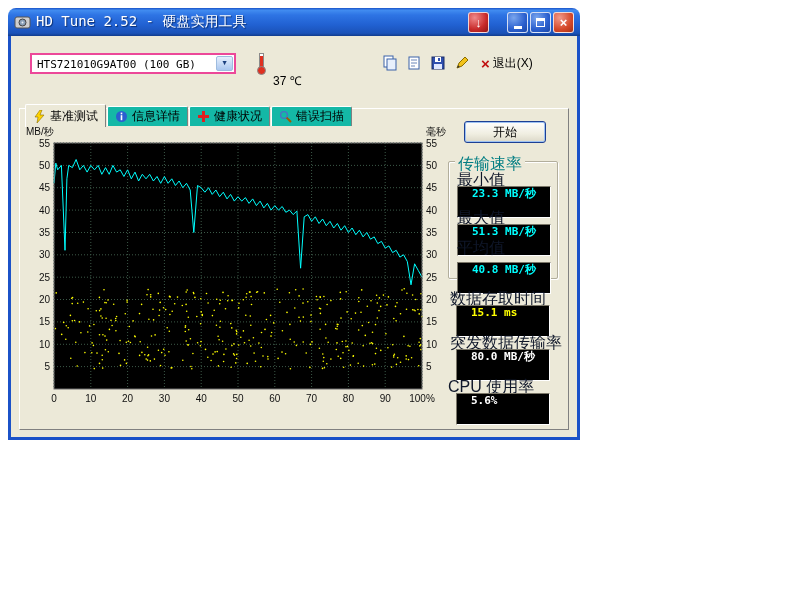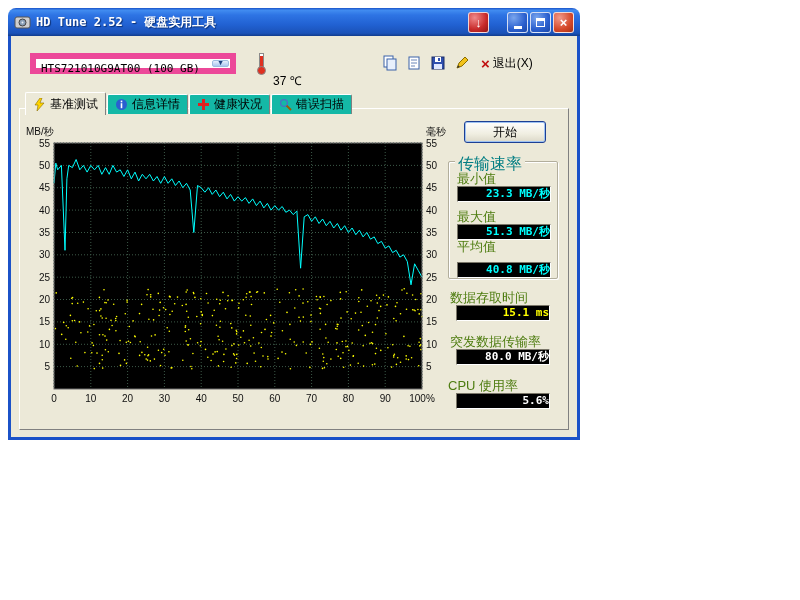--- a/index.html
+++ b/index.html
@@ -13,21 +13,21 @@
     position: absolute; left: 8px; top: 8px; width: 572px; height: 432px;
   }
   .titlebar {
     position: absolute; left: 0; top: 0; right: 0; height: 28px;
     border-radius: 8px 8px 0 0;
     background: linear-gradient(180deg,#1952c8 0%,#418cf0 8%,#2e74e4 25%,#2161d2 60%,#1b52b8 90%,#123c8c 100%);
     display: flex; align-items: center; padding: 0 6px;
   }
   .title-text {
     color: #fff; font-family: "DejaVu Sans Mono", monospace;
-    font-weight: bold; font-size: 12px; margin-left: 5px;
+    font-weight: normal; font-size: 14px; margin-left: 5px;
     text-shadow: 1px 1px 1px #0a2f73; white-space: nowrap;
   }
   .app-icon { width: 17px; height: 15px; display: inline-block; }
   .cap-group { margin-left: auto; display: flex; gap: 2px; align-items: center; }
   .cap-btn {
     width: 21px; height: 21px; border-radius: 3px;
     border: 1px solid rgba(255,255,255,.8);
     display: flex; align-items: center; justify-content: center;
     color: #fff; font-weight: bold; font-size: 13px; line-height: 1;
   }
@@ -36,40 +36,40 @@
   .btn-crimson { background: radial-gradient(circle at 30% 25%, #f08a8a, #c82a2a 60%, #8f1515); margin-right: 16px; }
   .glyph-min { width: 8px; height: 3px; background: #fff; margin-top: 10px; }
   .glyph-max { width: 9px; height: 9px; border: 1px solid #fff; border-top-width: 3px; }
   .window-body {
     position: absolute; top: 28px; left: 0; right: 0; bottom: 0;
     background: #ece9d8; border: 3px solid #1b52c8; border-top: none;
   }
   
   .combo {
     position: absolute; left: 19px; top: 17px; width: 206px; height: 21px;
-    background: #fff; border: 6px solid #ec4899;
+    background: #fff; border: 2px solid #ec4899;
     font-family: "DejaVu Sans Mono", monospace; font-size: 11px;
     line-height: 19px; padding-left: 5px; color: #000;
   }
   .combo-btn {
     position: absolute; right: 1px; top: 1px; bottom: 1px; width: 17px;
     background: linear-gradient(#e6f0fd,#aac7ef); border: 1px solid #9ebcdf;
     border-radius: 2px; display: flex; align-items: center; justify-content: center;
     font-size: 7px; color: #1b3f7e;
   }
   .thermo { position: absolute; left: 245px; top: 16px; width: 11px; height: 24px; }
   .thermo .stem { position: absolute; left: 3px; top: 1px; width: 5px; height: 15px; background: #fff; border: 1px solid #8a8a8a; }
   .thermo .mercury { position: absolute; left: 4px; top: 4px; width: 3px; height: 12px; background: #e03020; }
   .thermo .bulb { position: absolute; left: 1px; top: 14px; width: 9px; height: 9px; border-radius: 50%; background: #e03020; border: 1px solid #8a8a8a; }
   .temp-text { position: absolute; left: 262px; top: 36px; font-size: 12px; color: #000; }
   .tool-btn { position: absolute; top: 16px; width: 22px; height: 22px; display: flex; align-items: center; justify-content: center; }
   .exit-btn { position: absolute; left: 470px; top: 16px; height: 22px; display: flex; align-items: center; gap: 3px; font-size: 12px; color: #000; }
   .exit-x { color: #c11212; font-weight: bold; font-size: 15px; line-height: 1; }
   
-  .tabs { position: absolute; left: 14px; top: 56px; display: flex; align-items: flex-end; height: 22px; z-index: 2; }
+  .tabs { position: absolute; left: 14px; top: 68px; display: flex; align-items: flex-end; height: 22px; z-index: 2; }
   .tab {
     height: 20px; padding: 0 7px; font-size: 12px; color: #000;
     display: flex; gap: 4px; align-items: center;
     background: #14b8a6; border: 1px solid #808080;
     border-bottom: none; border-top-color: #fff; border-left-color: #fff;
     border-radius: 2px 2px 0 0; margin-right: 1px; position: relative;
   }
   .tab.active { height: 23px; margin-bottom: -1px; background: #ece9d8; }
   .tab-icon { width: 13px; height: 13px; display: inline-block; }
   
@@ -90,26 +90,26 @@
   }
   .groupbox {
     position: absolute; left: 0; top: 44px; width: 110px; height: 118px;
     border: 1px solid #b2ae9c; border-radius: 2px;
     box-shadow: inset 1px 1px 0 #ffffff, 1px 1px 0 #ffffff;
   }
   .group-legend {
     position: absolute; top: -8px; left: 6px; background: #ece9d8;
     padding: 0 3px; color: #007d82; font-size: 16px; white-space: nowrap;
   }
-  .rp-label { position: absolute; font-size: 13px; color: #4d7c0f; white-space: nowrap; }
+  .rp-label { position: absolute; font-size: 16px; color: #0f172a; white-space: nowrap; }
   .val-box {
-    position: absolute; left: 8px; width: 94px; height: 16px;
+    position: absolute; left: 8px; width: 94px; height: 32px;
     background: #000; border: 1px solid; border-color: #7a7668 #ffffff #ffffff #7a7668;
     font-family: "DejaVu Sans Mono", monospace; font-weight: bold; font-size: 11px;
-    line-height: 14px; text-align: right; white-space: nowrap;
+    line-height: 14px; text-align: left; white-space: nowrap; padding-left: 14px;
   }
   .box-cyan { color: #00ffff; }
   .box-yellow { color: #ffff00; }
   .box-white { color: #ffffff; }
 </style>
 </head>
 <body>
 
 <div class="window">
 

